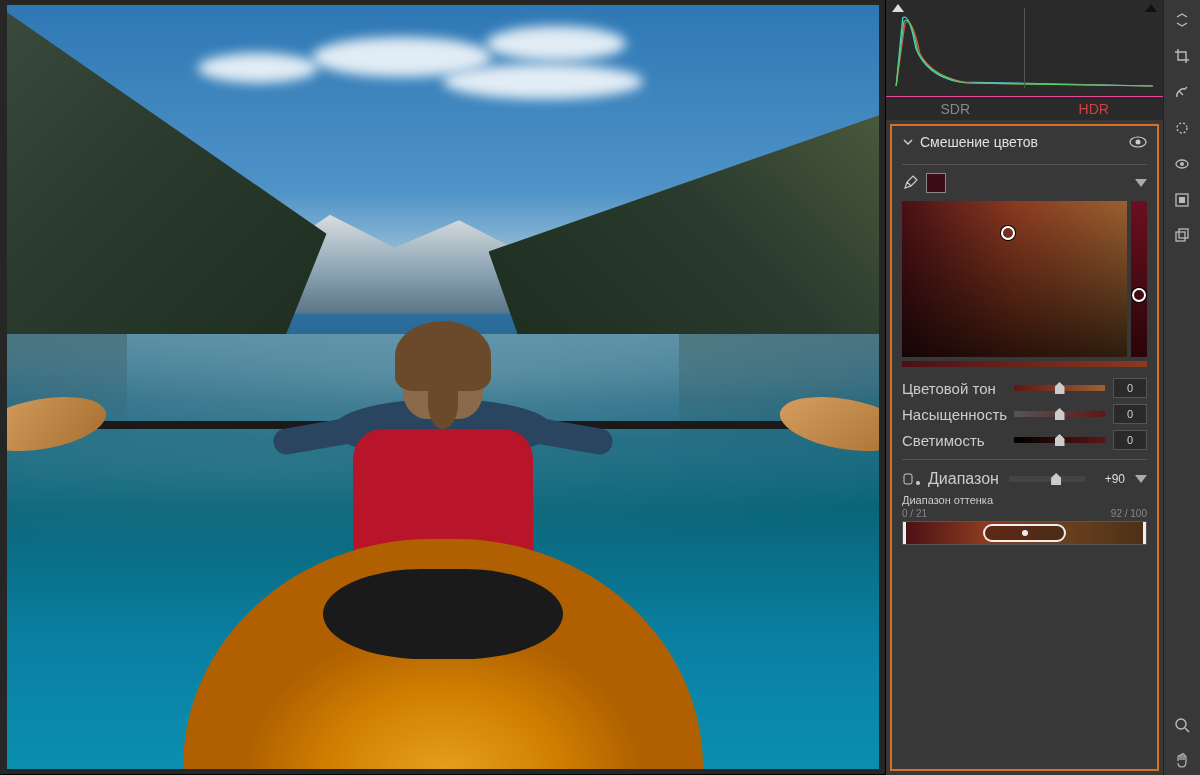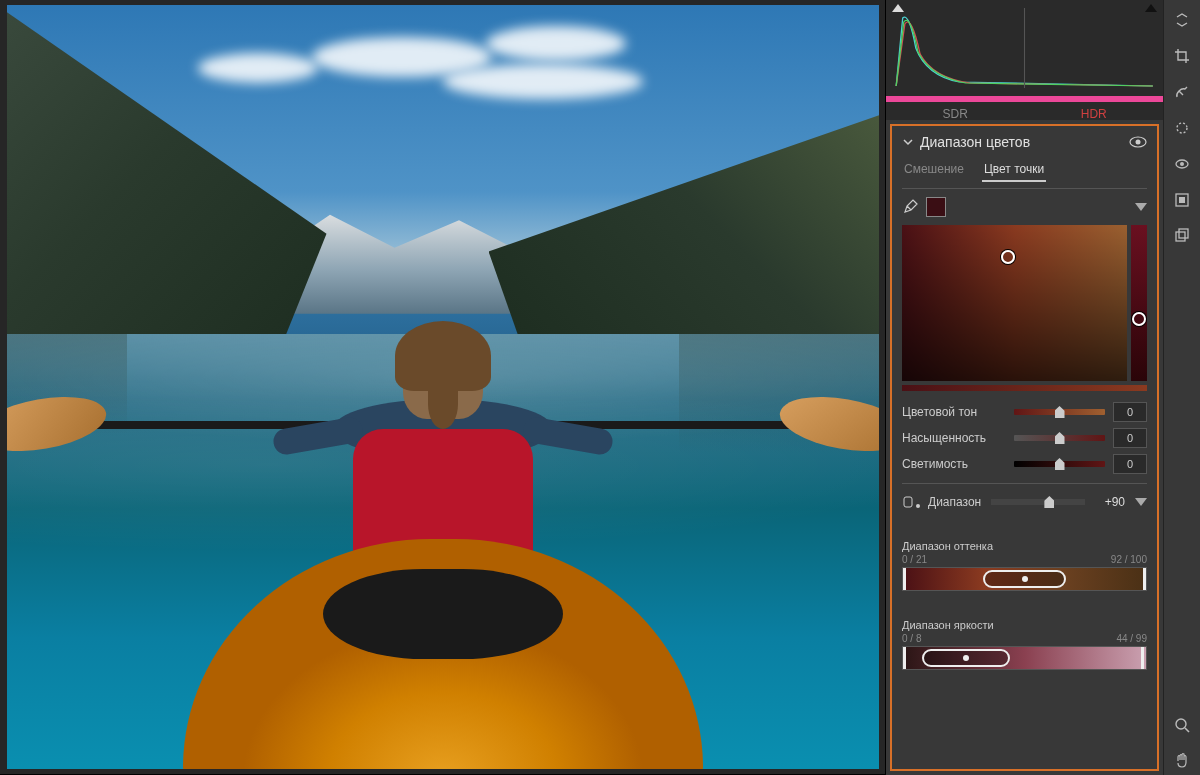--- a/index.html
+++ b/index.html
@@ -41,21 +41,21 @@
 .paddle-shaft{position:absolute;bottom:340px;left:50%;transform:translateX(-50%);width:760px;height:8px;background:#1a1a1a;border-radius:4px;}
 .blade{position:absolute;width:130px;height:50px;background:linear-gradient(135deg,#d8a060,#a87030);border-radius:50%;}
 .blade-l{bottom:320px;left:-30px;transform:rotate(-10deg);} .blade-r{bottom:320px;right:-30px;transform:rotate(10deg);}
 
 
 .right-panel { width: 278px; background: #383838; display: flex; flex-direction: column; border-right:1px solid #222; }
 .histogram-box { height: 120px; background: #2a2a2a; position: relative; padding: 8px; }
 .hist-graph { position:relative; width:100%; height:80px; }
 .hist-path{position:absolute;left:0;top:0;width:100%;height:100%;}
 .hist-footer { position:absolute; bottom:0; left:0; right:0; height:24px; display:flex; background:#2a2a2a;}
-.hist-footer div { flex:1; text-align:center; font-size:12px; line-height:24px; color:#888; border-top:6px solid #ec4899;}
+.hist-footer div { flex:1; text-align:center; font-size:14px; line-height:24px; color:#888; border-top:1px solid #ec4899;}
 .hist-footer .hdr{color:#d04040;}
 .exif-bar { height:22px; background:#2a2a2a; display:flex; justify-content:space-around; align-items:center; font-size:11px; color:#bbb; border-bottom:1px solid #222;}
 
 .panel-section { border: 2px solid #d87028; margin: 4px; background: #383838; flex: 1; overflow: hidden; display: flex; flex-direction: column; }
 .panel-header { display: flex; align-items: center; padding: 8px 10px; font-size: 14px; color: #e0e0e0; }
 .chevron { margin-right: 6px; cursor: pointer; }
 .eye-btn { margin-left: auto; cursor: pointer; }
 .panel-tabs { display: flex; padding: 0 10px; gap: 16px; font-size: 12px; }
 .panel-tab { padding: 4px 2px; color: #888; cursor: pointer; border-bottom: 2px solid transparent; }
 .panel-tab.active { color: #ddd; border-bottom-color: #ccc; }
@@ -67,36 +67,36 @@
 .mini-tri { margin-left: auto; border-left: 6px solid transparent; border-right: 6px solid transparent; border-top: 8px solid #aaa; cursor:pointer;}
 
 .color-field { margin: 0 10px; height: 156px; display:flex; gap:4px;}
 .sat-box { flex:1; position:relative; background: linear-gradient(to right, #4a1015, #8a3a20, #9a6030), linear-gradient(to bottom, rgba(0,0,0,0) 0%, rgba(0,0,0,0.7) 100%); background-blend-mode: multiply; cursor:crosshair;}
 .sat-marker{position:absolute;width:14px;height:14px;border:2px solid #fff;border-radius:50%;left:44%;top:16%;box-shadow:0 0 0 1px #000;}
 .hue-strip{width:16px;background:linear-gradient(to bottom,#6a1020,#2a0408);position:relative;cursor:pointer;}
 .hue-marker{position:absolute;width:14px;height:14px;border:2px solid #fff;border-radius:50%;left:50%;transform:translateX(-50%);top:56%;box-shadow:0 0 0 1px #000;}
 .prev-strip{height:6px;margin:4px 10px 8px;background:linear-gradient(to right,#4a1015,#8a3a20);}
 
 .slider-row { display: flex; align-items: center; padding: 2px 10px; height: 26px; }
-.slider-label { font-size: 12px; color: #ccc; width: 112px; }
+.slider-label { font-size: 15px; color: #ccc; width: 112px; }
 .slider-track { flex: 1; height: 6px; background: linear-gradient(to right, #601515, #a06030); border-radius: 1px; position: relative; cursor:pointer;}
 .slider-track.sat-t{background:linear-gradient(to right,#555,#601515);}
 .slider-track.lum-t{background:linear-gradient(to right,#000,#601515);}
 .slider-handle { position: absolute; top: -3px; width: 10px; height: 12px; background: #ccc; clip-path: polygon(50% 0, 100% 40%, 100% 100%, 0 100%, 0 40%); left: 50%; transform: translateX(-50%); }
 .slider-val { width: 34px; height: 20px; background: #2a2a2a; border: 1px solid #555; color: #ccc; text-align: center; font-size: 11px; line-height: 18px; margin-left: 8px; }
 
 .range-head { display:flex; align-items:center; padding: 10px 10px 4px; gap:6px;}
 .range-head .range-ico{width:20px;height:16px;}
-.range-head .rlabel{font-size:12px;color:#ccc;}
+.range-head .rlabel{font-size:16px;color:#ccc;}
 .range-head .short-track{flex:1;height:6px;background:#444;position:relative;cursor:pointer;margin:0 4px;}
 .range-head .short-track .slider-handle{left:62%;}
 .range-head .rval{font-size:12px;color:#ddd;width:30px;text-align:right;}
 
 .range-block { padding: 2px 10px; }
-.range-title { font-size: 11px; color: #ccc; margin-bottom: 2px; margin-top: 24px; }
+.range-title { font-size: 11px; color: #ccc; margin-bottom: 2px; }
 .range-meta { display:flex; justify-content:space-between; font-size:10px; color:#888; margin-bottom:2px;}
 .range-bar { height: 24px; position: relative; border:1px solid #555; cursor:pointer;}
 .range-bar.hue-bar{background:linear-gradient(to right,#4a1015,#8a3a20,#6a4020,#4a3015);}
 .range-bar.sat-bar{background:linear-gradient(to right,#4a2020,#8a2030,#601525);}
 .range-bar.lum-bar{background:linear-gradient(to right,#2a1515,#8a4050,#caa0b0);}
 .range-sel { position:absolute; top:2px; bottom:2px; border:2px solid #eee; border-radius:10px; background:rgba(0,0,0,0.3); display:flex; align-items:center; justify-content:center;}
 .range-sel::after{content:"";width:6px;height:6px;background:#eee;border-radius:50%;}
 .stop{position:absolute;top:0;bottom:0;width:3px;background:#eee;}
 
 
@@ -162,29 +162,25 @@
       <div>SDR</div>
       <div class="hdr">HDR</div>
     </div>
   </div>
 
   <div class="panel-section">
     <div class="panel-header">
       <svg class="chevron" width="12" height="12" viewBox="0 0 12 12">
           <path d="M2 4 L6 8 L10 4" stroke="#ccc" fill="none" stroke-width="1.5"></path>
         </svg>
-      <span>Диапазон цветов</span>
+      <span>Смешение цветов</span>
       <svg class="eye-btn" width="18" height="14" viewBox="0 0 18 14">
           <ellipse cx="9" cy="7" rx="8" ry="5" fill="none" stroke="#ccc" stroke-width="1.2"></ellipse>
           <circle cx="9" cy="7" r="2.5" fill="#ccc"></circle>
         </svg>
-    </div>
-    <div class="panel-tabs">
-      <div class="panel-tab">Смешение</div>
-      <div class="panel-tab active">Цвет точки</div>
     </div>
     <div class="divider"></div>
 
     <div class="picker-row">
       <svg class="eyedrop" viewBox="0 0 16 16">
           <path d="M13 3 L11 1 L5 7 L3 13 L9 11 L15 5 Z M5 7 L9 11" fill="none" stroke="#ccc" stroke-width="1.2"></path>
         </svg>
       <div class="swatch"></div>
       <div class="mini-tri"></div>
     </div>
@@ -243,32 +239,20 @@
           <span>92 / 100</span>
         </div>
       <div class="range-bar hue-bar">
         <div class="stop" style="left:0%"></div>
         <div class="range-sel" style="left:33%;right:33%;"></div>
         <div class="stop" style="right:0%"></div>
       </div>
     </div>
 
 
-    <div class="range-block">
-      <div class="range-title">Диапазон яркости</div>
-      <div class="range-meta">
-          <span>0 / 8</span>
-          <span>44 / 99</span>
-        </div>
-      <div class="range-bar lum-bar">
-        <div class="stop" style="left:0%"></div>
-        <div class="range-sel" style="left:8%;right:56%;"></div>
-        <div class="stop" style="right:1%"></div>
-      </div>
-    </div>
   </div>
 </div>
 
 <div class="tool-strip">
   <div class="tool-btn">
       <svg width="16" height="16" viewBox="0 0 16 16">
         <path d="M3 5 L8 2 L13 5 M3 11 L8 14 L13 11" stroke="#bbb" fill="none" stroke-width="1.4"></path>
       </svg>
     </div>
   <div class="tool-btn">

